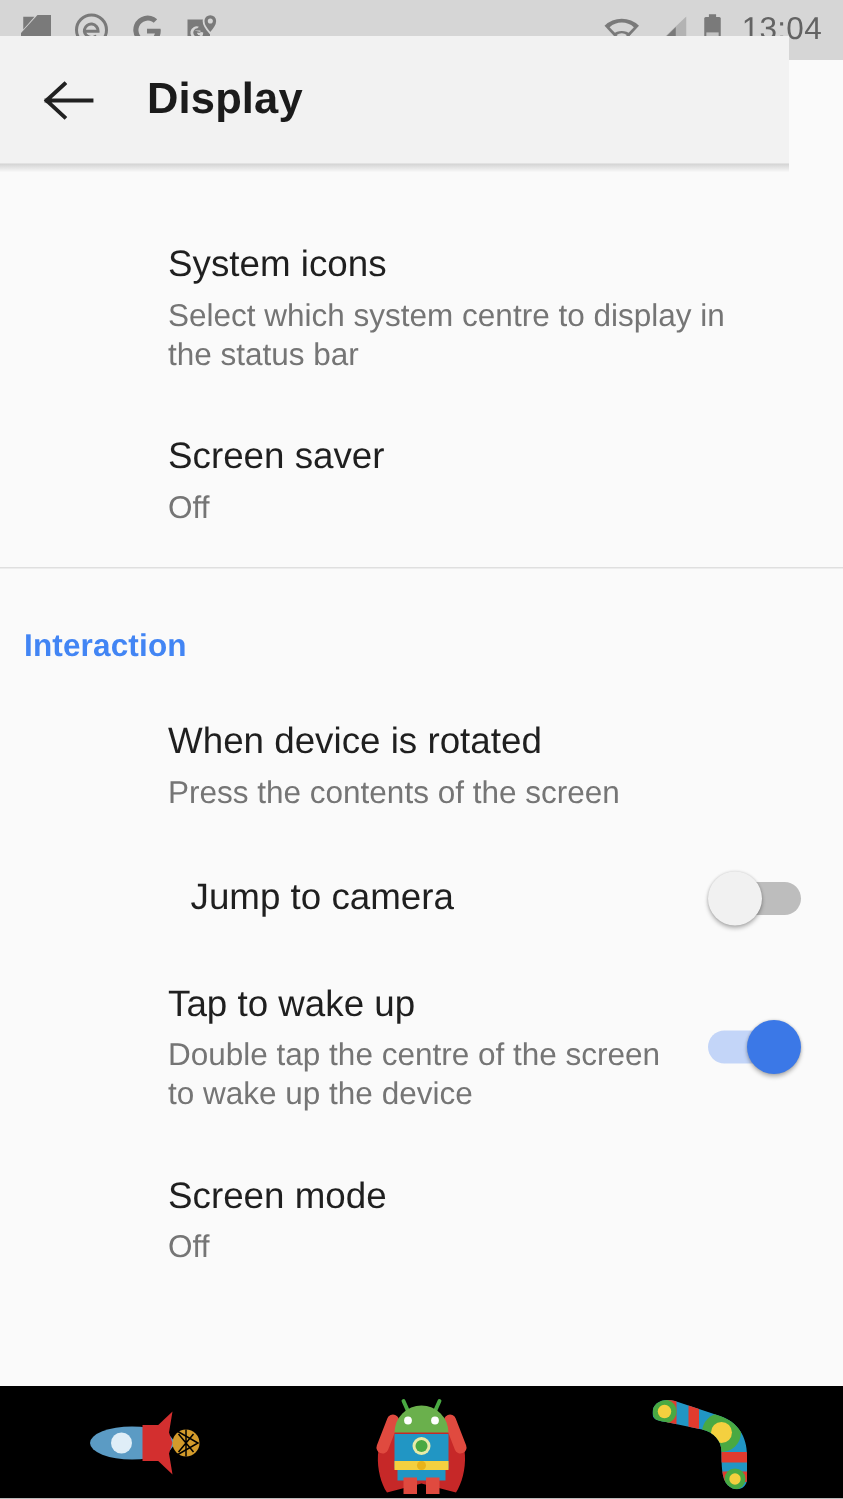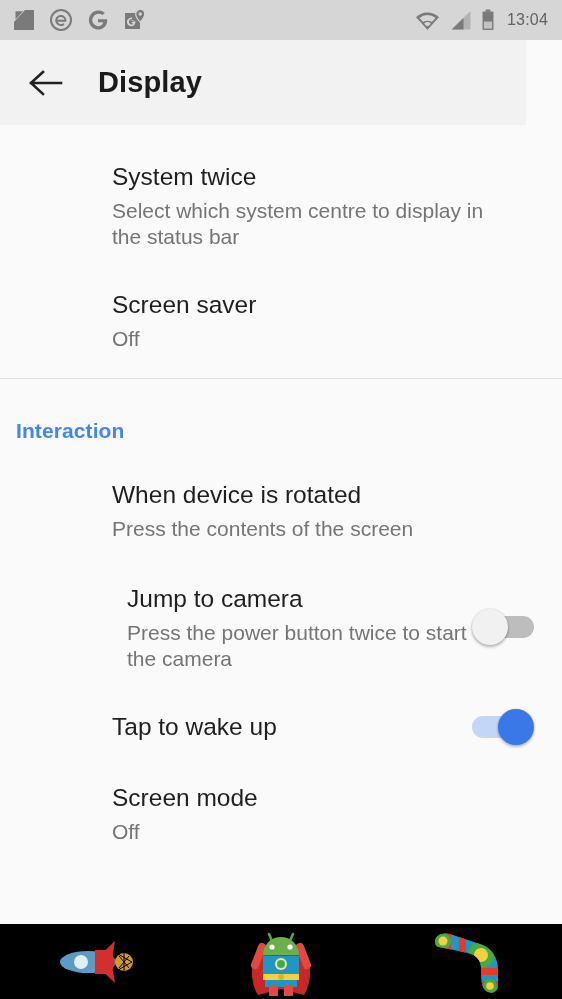--- a/index.html
+++ b/index.html
@@ -16,28 +16,28 @@
     position: absolute; top: 0; left: 0;
     width: 562px; height: 40px;
     background: #d6d6d6;
     display: flex; align-items: center;
     padding: 0 14px 0 12px;
   }
   .sb-left { display: flex; align-items: center; gap: 13px; }
   .sb-right { margin-left: auto; display: flex; align-items: center; gap: 9px; }
   .sb-icon { display: block; }
   .sb-clock {
-    font-size: 16px; color: #636363; letter-spacing: .2px;
+    font-size: 21px; color: #636363; letter-spacing: .2px;
     font-family: "Liberation Sans", sans-serif;
     margin-left: 3px;
   }
 
   
   .appbar {
-    position: absolute; top: 40px; left: 0;
+    position: absolute; top: 24px; left: 0;
     width: 526px; height: 85px;
     background: #f2f2f2;
     display: flex; align-items: center;
   }
   .appbar::after {
     content: ""; position: absolute; left: 0; right: 0; top: 85px;
     height: 6px;
     background: linear-gradient(to bottom, rgba(0,0,0,.16), rgba(0,0,0,0));
   }
   .back-btn {
@@ -168,21 +168,21 @@
         <path d="M2 15 H32 M2 15 L14 4 M2 15 L14 26" fill="none" stroke="#212121" stroke-width="2.6" stroke-linecap="square" stroke-linejoin="miter"></path>
       </svg>
     </div>
     <div class="appbar-title">Display</div>
   </div>
 
   <div class="content">
 
     <div class="row" style="padding-top:38px; padding-bottom:16px;">
       <div class="row-inner">
-        <div class="row-title">System twice</div>
+        <div class="row-title">System icons</div>
         <div class="row-sub">Select which system centre to display in the status bar</div>
       </div>
     </div>
 
     <div class="row" style="padding-top:26px; padding-bottom:26px;">
       <div class="row-inner">
         <div class="row-title">Screen saver</div>
         <div class="row-sub">Off</div>
       </div>
     </div>
@@ -194,31 +194,31 @@
     <div class="row" style="padding-top:12px; padding-bottom:22px;">
       <div class="row-inner">
         <div class="row-title">When device is rotated</div>
         <div class="row-sub">Press the contents of the screen</div>
       </div>
     </div>
 
     <div class="row" style="padding-top:22px; padding-bottom:20px;margin-left:15px;">
       <div class="row-inner">
         <div class="row-title">Jump to camera</div>
-        <div class="row-sub" style="max-width:350px;">Press the power button twice to start the camera</div>
       </div>
       <div class="toggle off">
         <div class="track"></div>
         <div class="knob"></div>
       </div>
     </div>
 
     <div class="row" style="padding-top:22px; padding-bottom:20px;">
       <div class="row-inner">
         <div class="row-title">Tap to wake up</div>
+        <div class="row-sub" style="max-width:340px;">Double tap the centre of the screen to wake up the device</div>
       </div>
       <div class="toggle on">
         <div class="track"></div>
         <div class="knob"></div>
       </div>
     </div>
 
     <div class="row" style="padding-top:22px;">
       <div class="row-inner">
         <div class="row-title">Screen mode</div>

